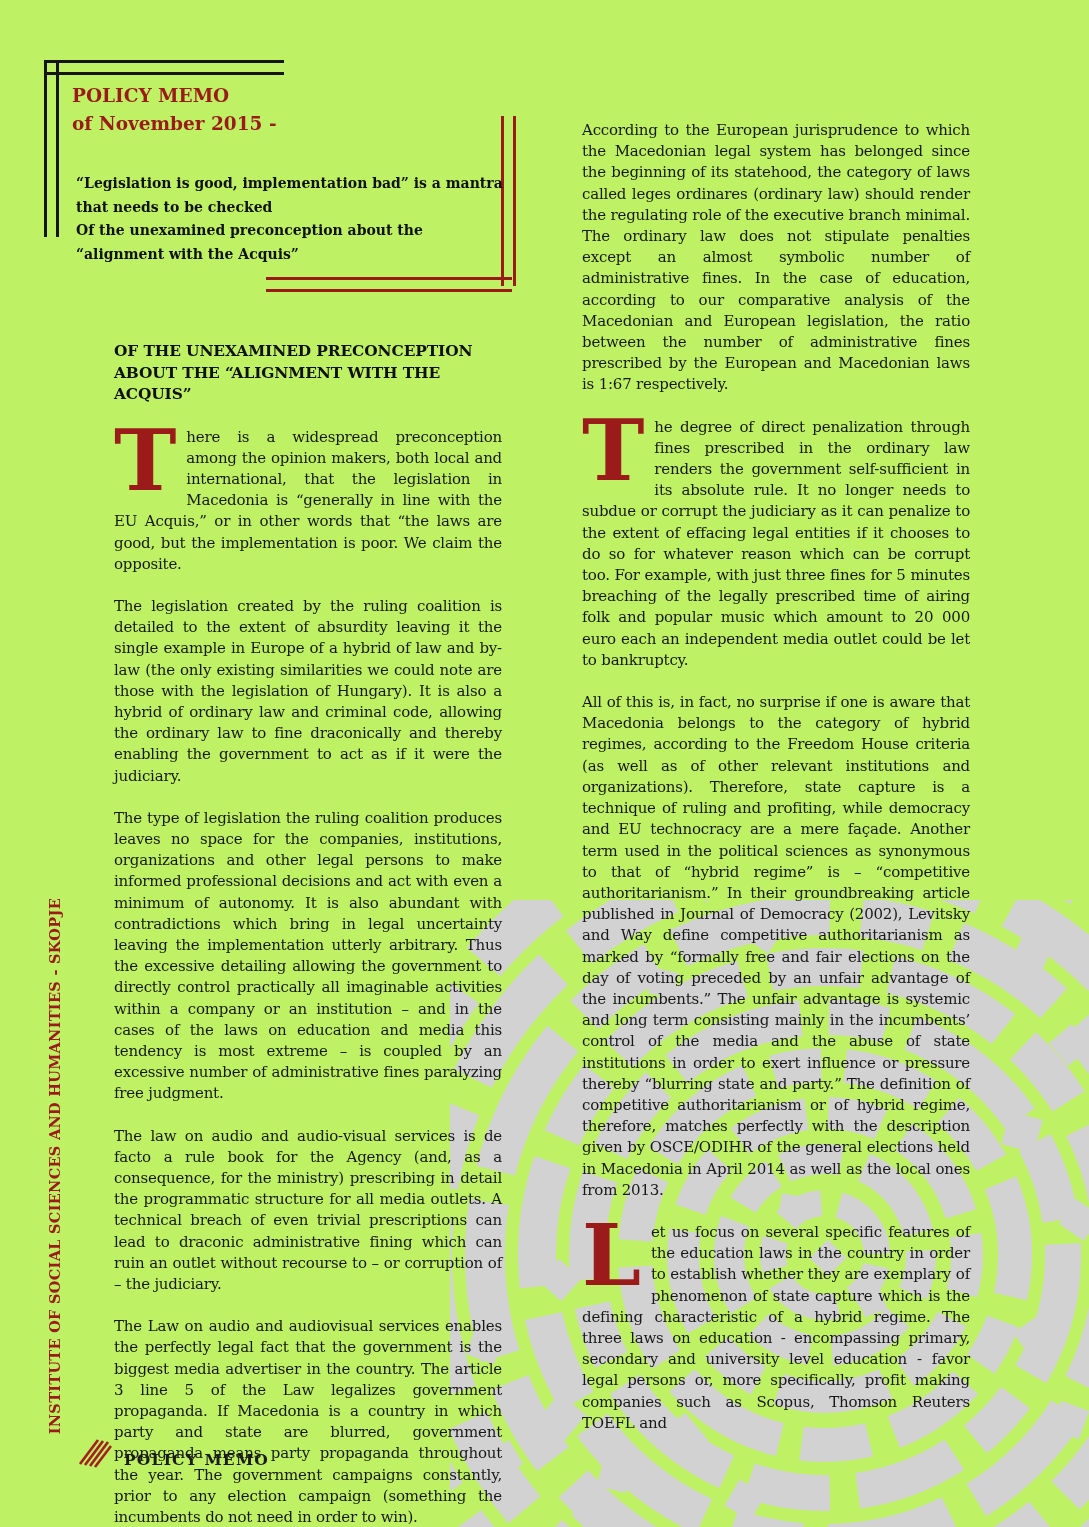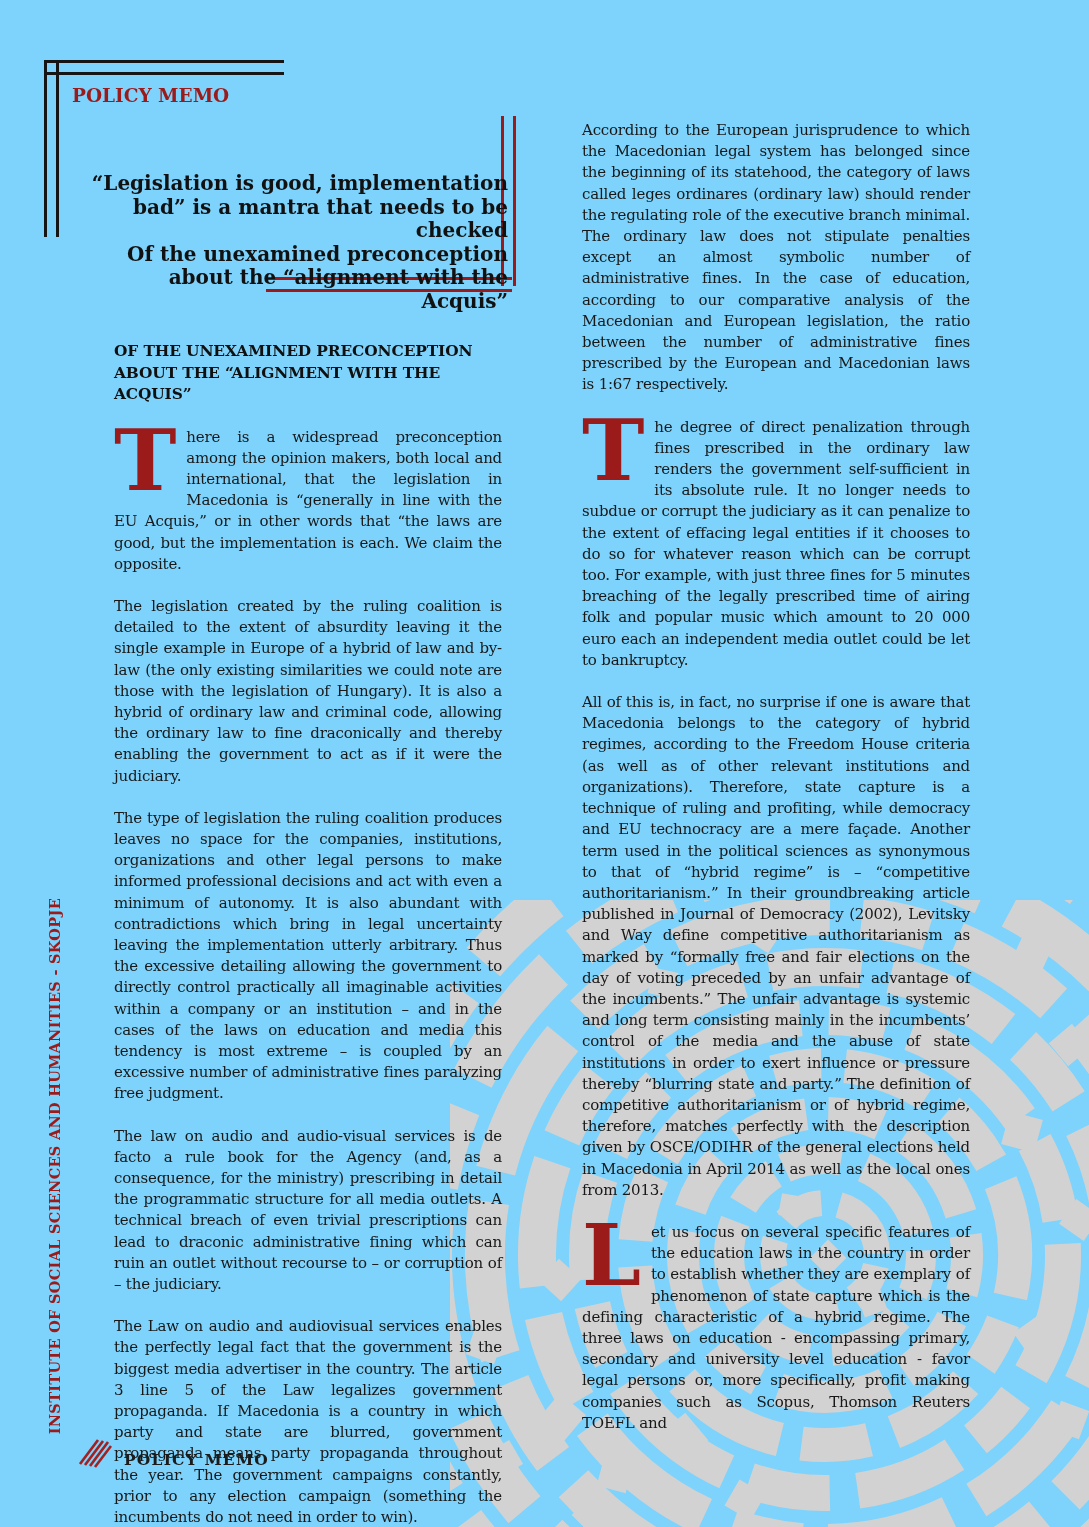--- a/index.html
+++ b/index.html
@@ -1,33 +1,33 @@
 <!DOCTYPE html>
 <html><head>
 <meta charset="utf-8">
 <style>
   html,body{margin:0;padding:0;background:#ffffff;}
   .page{
-    position:relative;width:1089px;height:1527px;background:#7dd3fc;
+    position:relative;width:1089px;height:1527px;background:#bef264;
     font-family:"DejaVu Serif", "Liberation Serif", serif;
     color:#161616;overflow:hidden;
   }
   
   .watermark{position:absolute;left:450px;top:900px;pointer-events:none;}
   
   .fr{position:absolute;}
   .fr-top-black{left:44px;top:60px;width:240px;height:9px;border-top:3px solid #151515;border-bottom:3px solid #151515;}
   .fr-left-black{left:44px;top:60px;width:9px;height:177px;border-left:3px solid #151515;border-right:3px solid #151515;}
   .fr-right-red{left:501px;top:116px;width:9px;height:170px;border-left:3px solid #9b1b1b;border-right:3px solid #9b1b1b;}
   .fr-bottom-red{left:266px;top:277px;width:246px;height:9px;border-top:3px solid #9b1b1b;border-bottom:3px solid #9b1b1b;}
   
   .memo-head{position:absolute;left:72px;top:82px;width:432px;color:#9b1b1b;
     font-size:18.5px;font-weight:700;line-height:27.5px;}
-  .memo-quote{position:absolute;left:76px;top:172px;width:432px;text-align:right;
-    color:#111;font-size:20px;font-weight:700;line-height:23.5px;}
+  .memo-quote{position:absolute;left:76px;top:172px;width:432px;text-align:left;
+    color:#111;font-size:14px;font-weight:700;line-height:23.5px;}
   
   .col{position:absolute;width:392px;font-size:15px;line-height:21.2px;
     letter-spacing:-0.2px;text-align:justify;color:#181818;}
   .col-left{left:114px;top:341px;}
   .col-right{left:582px;top:120px;}
   .col h2{font-size:15.4px;line-height:21.5px;font-weight:700;margin:0 0 21px 0;
     text-align:left;letter-spacing:-0.1px;color:#101010;}
   .col p{margin:0 4px 21px 0;}
   .dropcap{float:left;color:#9b1b1b;font-weight:700;font-size:84px;line-height:61px;
     padding:0;margin:3px 10px 0 0;}
@@ -80,29 +80,30 @@
     </g>
   </svg>
 
   <div class="fr fr-top-black"></div>
   <div class="fr fr-left-black"></div>
   <div class="fr fr-right-red"></div>
   <div class="fr fr-bottom-red"></div>
 
   <div class="memo-head">
     <div>POLICY MEMO</div>
+    <div>of November 2015 -</div>
   </div>
   <div class="memo-quote">
     <div>“Legislation is good, implementation bad” is a mantra that needs to be checked</div>
     <div>Of the unexamined preconception about the “alignment with the Acquis”</div>
   </div>
 
   <div class="col col-left">
     <h2>OF THE UNEXAMINED PRECONCEPTION ABOUT THE “ALIGNMENT WITH THE ACQUIS”</h2>
-    <p><span class="dropcap">T</span><span>here is a widespread preconception among the opinion makers, both local and international, that the legislation in Macedonia is “generally in line with the EU Acquis,” or in other words that “the laws are good, but the implementation is each. We claim the opposite.</span></p>
+    <p><span class="dropcap">T</span><span>here is a widespread preconception among the opinion makers, both local and international, that the legislation in Macedonia is “generally in line with the EU Acquis,” or in other words that “the laws are good, but the implementation is poor. We claim the opposite.</span></p>
     <p>The legislation created by the ruling coalition is detailed to the extent of absurdity leaving it the single example in Europe of a hybrid of law and by-law (the only existing similarities we could note are those with the legislation of Hungary). It is also a hybrid of ordinary law and criminal code, allowing the ordinary law to fine draconically and thereby enabling the government to act as if it were the judiciary.</p>
     <p>The type of legislation the ruling coalition produces leaves no space for the companies, institutions, organizations and other legal persons to make informed professional decisions and act with even a minimum of autonomy. It is also abundant with contradictions which bring in legal uncertainty leaving the implementation utterly arbitrary. Thus the excessive detailing allowing the government to directly control practically all imaginable activities within a company or an institution – and in the cases of the laws on education and media this tendency is most extreme – is coupled by an excessive number of administrative fines paralyzing free judgment.</p>
     <p>The law on audio and audio-visual services is de facto a rule book for the Agency (and, as a consequence, for the ministry) prescribing in detail the programmatic structure for all media outlets. A technical breach of even trivial prescriptions can lead to draconic administrative fining which can ruin an outlet without recourse to – or corruption of – the judiciary.</p>
     <p>The Law on audio and audiovisual services enables the perfectly legal fact that the government is the biggest media advertiser in the country. The article 3 line 5 of the Law legalizes government propaganda. If Macedonia is a country in which party and state are blurred, government propaganda means party propaganda throughout the year. The government campaigns constantly, prior to any election campaign (something the incumbents do not need in order to win).</p>
   </div>
 
   <div class="col col-right">
     <p>According to the European jurisprudence to which the Macedonian legal system has belonged since the beginning of its statehood, the category of laws called leges ordinares (ordinary law) should render the regulating role of the executive branch minimal. The ordinary law does not stipulate penalties except an almost symbolic number of administrative fines. In the case of education, according to our comparative analysis of the Macedonian and European legislation, the ratio between the number of administrative fines prescribed by the European and Macedonian laws is 1:67 respectively.</p>
     <p><span class="dropcap">T</span><span>he degree of direct penalization through fines prescribed in the ordinary law renders the government self-sufficient in its absolute rule. It no longer needs to subdue or corrupt the judiciary as it can penalize to the extent of effacing legal entities if it chooses to do so for whatever reason which can be corrupt too. For example, with just three fines for 5 minutes breaching of the legally prescribed time of airing folk and popular music which amount to 20 000 euro each an independent media outlet could be let to bankruptcy.</span></p>
     <p>All of this is, in fact, no surprise if one is aware that Macedonia belongs to the category of hybrid regimes, according to the Freedom House criteria (as well as of other relevant institutions and organizations). Therefore, state capture is a technique of ruling and profiting, while democracy and EU technocracy are a mere façade. Another term used in the political sciences as synonymous to that of “hybrid regime” is – “competitive authoritarianism.” In their groundbreaking article published in Journal of Democracy (2002), Levitsky and Way define competitive authoritarianism as marked by “formally free and fair elections on the day of voting preceded by an unfair advantage of the incumbents.” The unfair advantage is systemic and long term consisting mainly in the incumbents’ control of the media and the abuse of state institutions in order to exert influence or pressure thereby “blurring state and party.” The definition of competitive authoritarianism or of hybrid regime, therefore, matches perfectly with the description given by OSCE/ODIHR of the general elections held in Macedonia in April 2014 as well as the local ones from 2013.</p>

